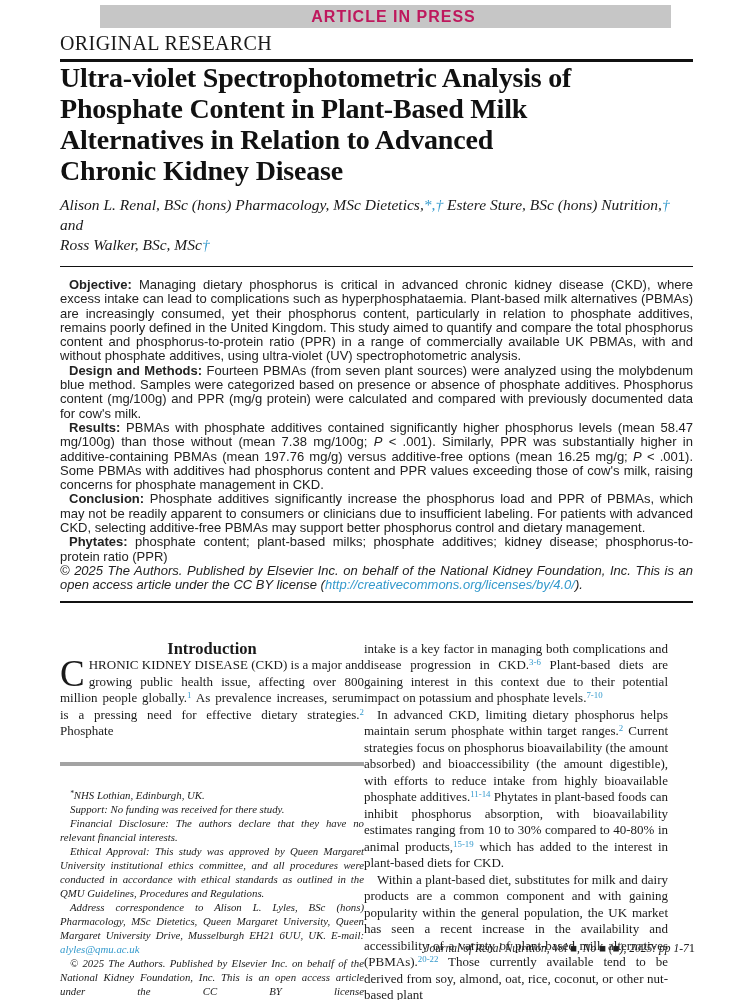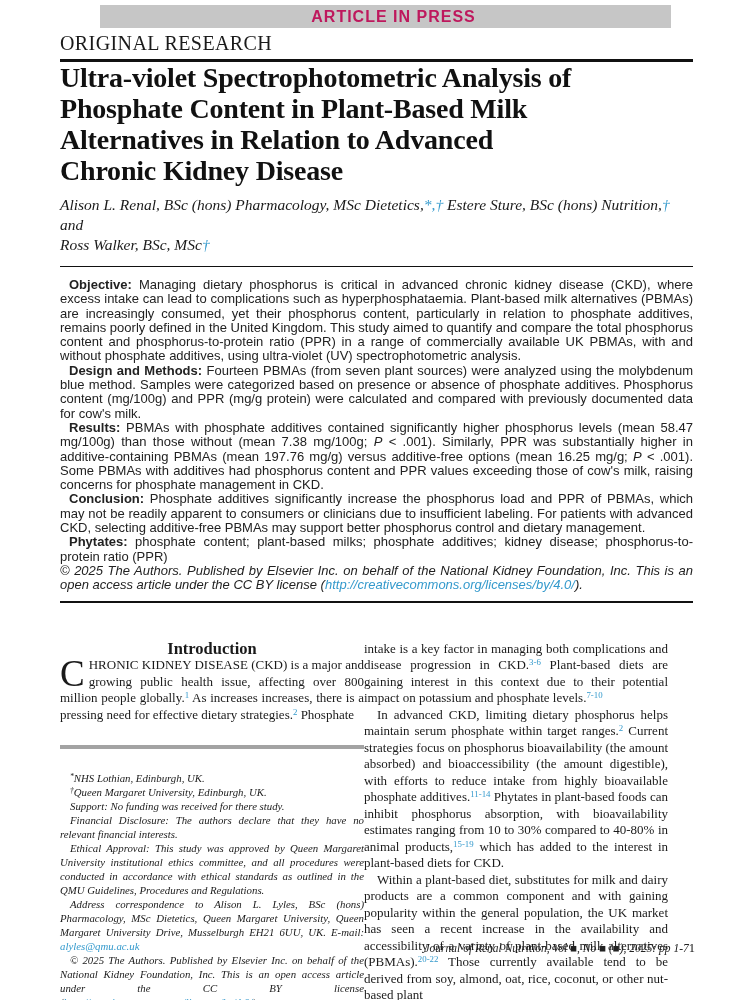--- a/index.html
+++ b/index.html
@@ -91,25 +91,24 @@
     <p><span class="seg-label">Conclusion: </span><span>Phosphate additives significantly increase the phosphorus load and PPR of PBMAs, which may not be readily apparent to consumers or clinicians due to insufficient labeling. For patients with advanced CKD, selecting additive-free PBMAs may support better phosphorus control and dietary management.</span></p>
     <p><span class="seg-label">Phytates: </span><span>phosphate content; plant-based milks; phosphate additives; kidney disease; phosphorus-to-protein ratio (PPR)</span></p>
     <p class="copyright"><span>© 2025 The Authors. Published by Elsevier Inc. on behalf of the National Kidney Foundation, Inc. This is an open access article under the CC BY license (</span><span class="seg-link">http://creativecommons.org/licenses/by/4.0/</span><span>).</span></p>
   </div>
 
   <hr class="mid-rule">
 
   <div class="columns">
     <div class="col">
       <p class="intro-heading">Introduction</p>
-      <p><span class="dropcap">C</span><span><span>HRONIC KIDNEY DISEASE (CKD) is a major and growing public health issue, affecting over 800 million people globally.</span><span class="seg-ref">1</span><span> As increases increases, there is a pressing need for effective dietary strategies.</span><span class="seg-ref">2</span><span> Phosphate</span></span></p>
+      <p><span class="dropcap">C</span><span><span>HRONIC KIDNEY DISEASE (CKD) is a major and growing public health issue, affecting over 800 million people globally.</span><span class="seg-ref">1</span><span> As prevalence increases, serum is a pressing need for effective dietary strategies.</span><span class="seg-ref">2</span><span> Phosphate</span></span></p>
 
       <div class="footnotes">
         <p><span class="seg-sup">*</span><span>NHS Lothian, Edinburgh, UK.</span></p>
-        <p><span class="seg-sup">†</span><span>Queen Margaret University, Edinburgh, UK.</span></p>
         <p><span>Support: No funding was received for there study.</span></p>
         <p><span>Financial Disclosure: The authors declare that they have no relevant financial interests.</span></p>
         <p><span>Ethical Approval: This study was approved by Queen Margaret University institutional ethics committee, and all procedures were conducted in accordance with ethical standards as outlined in the QMU Guidelines, Procedures and Regulations.</span></p>
         <p><span>Address correspondence to Alison L. Lyles, BSc (hons) Pharmacology, MSc Dietetics, Queen Margaret University, Queen Margaret University Drive, Musselburgh EH21 6UU, UK. E-mail: </span><span class="seg-link">alyles@qmu.ac.uk</span></p>
         <p><span>© 2025 The Authors. Published by Elsevier Inc. on behalf of the National Kidney Foundation, Inc. This is an open access article under the CC BY license (</span><span class="seg-link">http://creativecommons.org/licenses/by/4.0/</span><span>).</span></p>
         <p><span>1051-2276</span></p>
       </div>
     </div>
 
     <div class="col">

